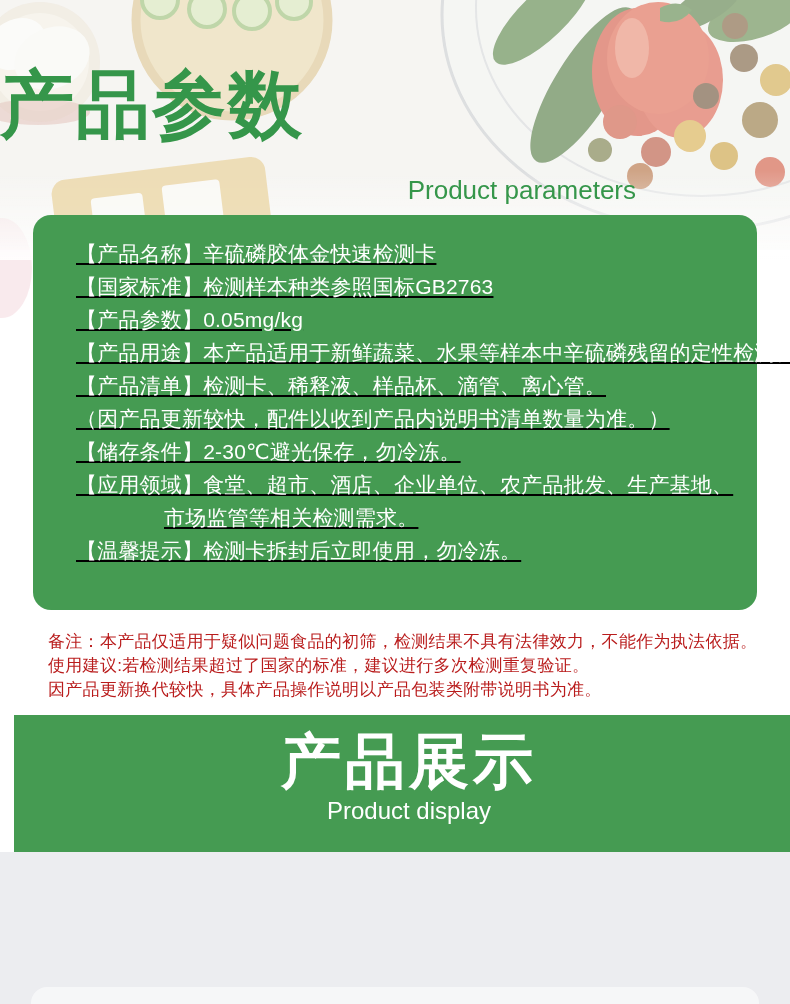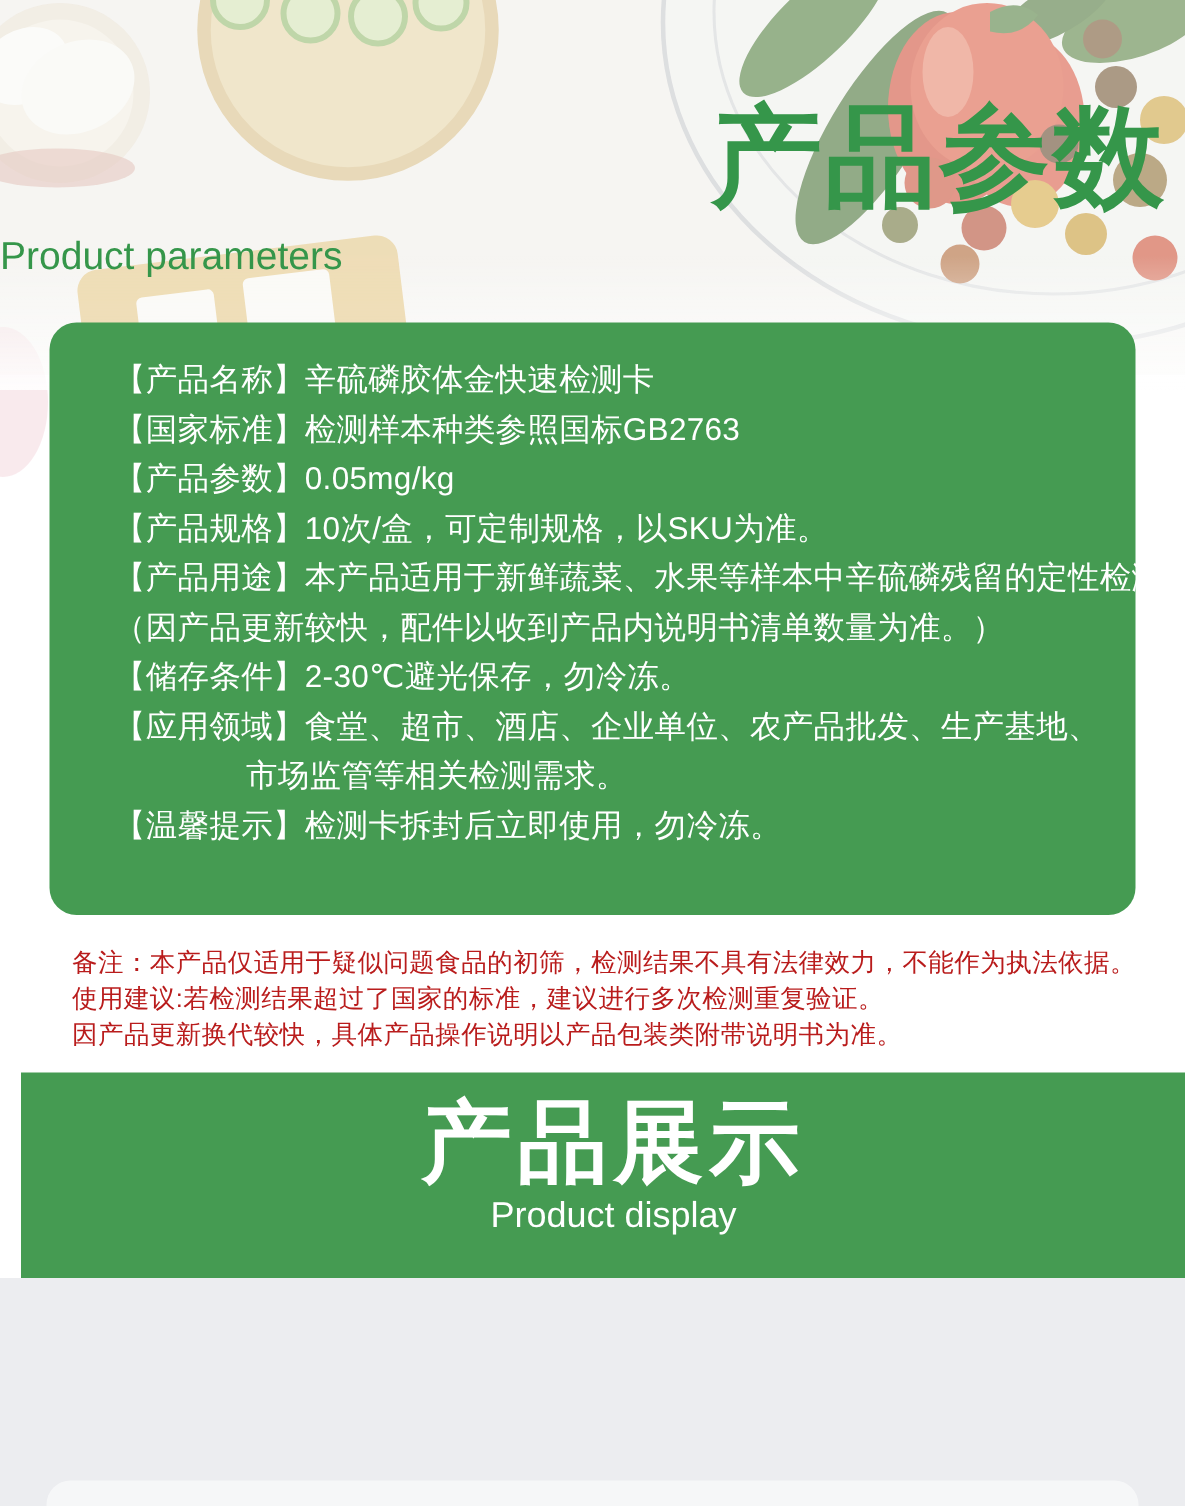--- a/index.html
+++ b/index.html
@@ -12,37 +12,38 @@
     font-family:"Liberation Sans","DejaVu Sans",sans-serif;
   }
   
   .header-photo{
     position:absolute;left:0;top:0;width:790px;height:320px;
     display:block;
   }
   
   .page-title{
     position:absolute;left:0;top:66px;width:778px;
-    margin:0;text-align:right;
+    margin:0;text-align:left;
     font-size:74px;line-height:1.06;font-weight:700;
     letter-spacing:2px;color:var(--title-green,#35964a);
   }
   .page-subtitle{
-    position:absolute;left:0;top:156px;width:636px;
-    text-align:left;
+    position:absolute;left:0;top:176px;width:636px;
+    text-align:right;
     font-size:26px;line-height:1.15;font-weight:400;
     color:var(--title-green,#35964a);
   }
   
   .param-card{
     position:absolute;left:33px;top:215px;width:724px;height:395px;
     box-sizing:border-box;
     background:var(--green,#459b52);
     border-radius:18px;
     padding:22px 6px 0 43px;
+    text-decoration:underline;
   }
   .pline{
     font-size:21px;line-height:33px;color:#ffffff;
     white-space:nowrap;letter-spacing:0.2px;
   }
   .pline.indent{margin-left:88px;}
   
   .notes{
     position:absolute;left:48px;top:630px;width:720px;
     font-size:17px;line-height:24px;color:#b91c1c;
@@ -153,22 +154,22 @@
     </g>
   </svg>
 
   <h1 class="page-title">产品参数</h1>
   <div class="page-subtitle">Product parameters</div>
 
   <section class="param-card">
     <div class="pline">【产品名称】辛硫磷胶体金快速检测卡</div>
     <div class="pline">【国家标准】检测样本种类参照国标GB2763</div>
     <div class="pline">【产品参数】0.05mg/kg</div>
-    <div class="pline">【产品规格】10次/盒，可定制规格，以SKU为准。</div>
     <div class="pline">【产品用途】本产品适用于新鲜蔬菜、水果等样本中辛硫磷残留的定性检测。</div>
+    <div class="pline">【产品清单】检测卡、稀释液、样品杯、滴管、离心管。</div>
     <div class="pline">（因产品更新较快，配件以收到产品内说明书清单数量为准。）</div>
     <div class="pline">【储存条件】2-30℃避光保存，勿冷冻。</div>
     <div class="pline">【应用领域】食堂、超市、酒店、企业单位、农产品批发、生产基地、</div>
     <div class="pline indent">市场监管等相关检测需求。</div>
     <div class="pline">【温馨提示】检测卡拆封后立即使用，勿冷冻。</div>
   </section>
 
   <section class="notes">
     <div>备注：本产品仅适用于疑似问题食品的初筛，检测结果不具有法律效力，不能作为执法依据。</div>
     <div>使用建议:若检测结果超过了国家的标准，建议进行多次检测重复验证。</div>

